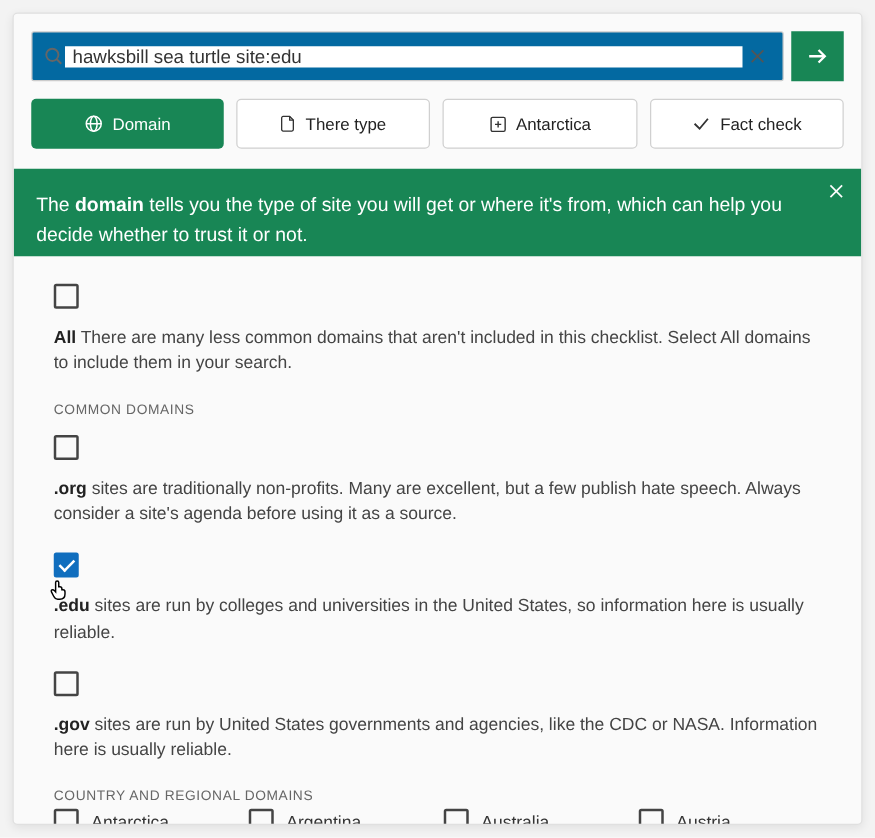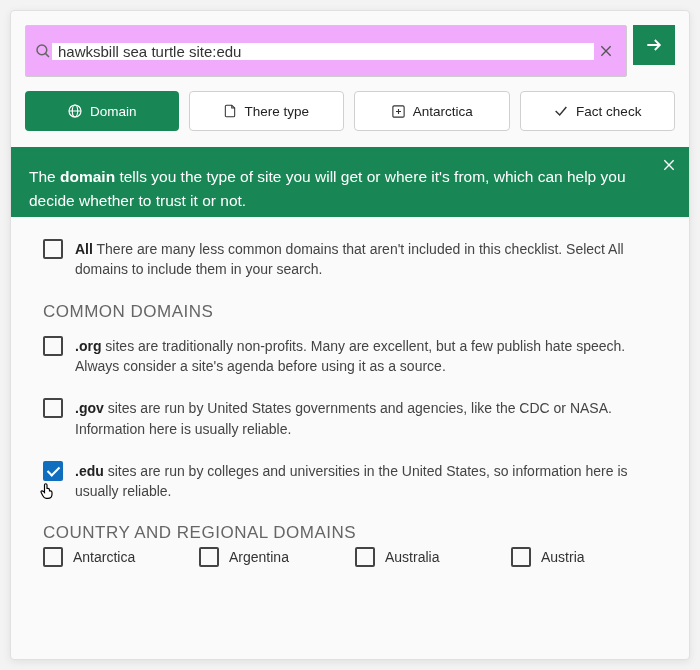--- a/index.html
+++ b/index.html
@@ -14,22 +14,22 @@
     border: 1px solid #e0e0e0;
     border-radius: 4px;
     box-shadow: 0 2px 8px rgba(0,0,0,0.08);
     padding: 14px 14px 0 14px;
     overflow: hidden;
     height: 650px;
   }
   .search-row { display: flex; gap: 0; margin-bottom: 14px; }
   .search-box {
     flex: 1; display: flex; align-items: center;
-    background: #f0abfc; border: 1px solid #ccc;
-    border-radius: 2px; height: 52px; padding: 0 8px;
+    background: #0369a1; border: 1px solid #ccc;
+    border-radius: 2px; height: 40px; padding: 0 8px;
   }
   .search-box input {
     flex: 1; border: none; outline: none;
     font-size: 15px; color: #333; padding: 0 6px;
   }
   .search-box .clear { color: #555; cursor: pointer; padding: 4px; }
   .go-btn {
     width: 42px; height: 40px; background: #188655;
     display: flex; align-items: center; justify-content: center;
     margin-left: 6px; cursor: pointer; color: #fff;
@@ -47,37 +47,37 @@
     background: #188655; color: #fff;
     padding: 18px 40px 4px 18px;
     font-size: 15.5px; line-height: 1.55;
     position: relative; margin: 0 -14px 0 -14px;
   }
   .banner .close {
     position: absolute; top: 10px; right: 12px;
     cursor: pointer; color: #fff;
   }
   .content { padding: 22px 18px 0 18px; color: #333; font-size: 14px; }
-  .row { display: flex; gap: 12px; margin-bottom: 22px; }
+  .row { display: flex; gap: 12px; margin-bottom: 22px; flex-direction: column; }
   .cb {
     width: 20px; height: 20px; border: 2px solid #444;
     border-radius: 2px; flex-shrink: 0; cursor: pointer;
     display: flex; align-items: center; justify-content: center;
     position: relative;
   }
   .cb.checked { background: #106ebe; border-color: #106ebe; }
   .cb.checked::after {
     content: ""; width: 5px; height: 10px;
     border: solid #fff; border-width: 0 2.5px 2.5px 0;
     transform: rotate(45deg); margin-top: -2px;
   }
   .row .txt { flex: 1; line-height: 1.45; color:#444; }
   .row .txt b { color: #222; }
   .section-label {
-    font-size: 17px; letter-spacing: 0.5px; color: #666;
+    font-size: 11px; letter-spacing: 0.5px; color: #666;
     margin-bottom: 14px; text-transform: uppercase;
   }
   .section-sub { font-size: 14px; color: #444; margin-bottom: 16px; }
   .country-row { display: flex; gap: 10px; }
   .country { display: flex; align-items: center; gap: 10px; flex:1; }
   .cursor-hand {
     position: absolute; left: -6px; top: 18px;
     font-size: 18px; pointer-events: none; color:#222;
   }
   .edu-wrap { position: relative; }
@@ -173,35 +173,35 @@
 
     <div class="section-label">Common Domains</div>
 
 
     <div class="row">
       <div class="cb"></div>
       <div class="txt"><b>.org</b><span> sites are traditionally non-profits. Many are excellent, but a few publish hate speech. Always consider a site's agenda before using it as a source.</span></div>
     </div>
 
 
-    <div class="row">
-      <div class="cb"></div>
-      <div class="txt"><b>.gov</b><span> sites are run by United States governments and agencies, like the CDC or NASA. Information here is usually reliable.</span></div>
-    </div>
-
     <div class="row edu-wrap">
       <div class="cb checked"></div>
       <span class="cursor-hand">
         <svg width="20" height="22" viewBox="0 0 24 24" fill="#fff" stroke="#000" stroke-width="1.4">
             <path d="M9 11V6a1.5 1.5 0 0 1 3 0v4h1a2 2 0 0 1 2 2v1h1a2 2 0 0 1 2 2v2c0 3-2 5-5 5h-2c-2 0-3-1-4-3l-2-4c-.5-1 0-2 1-2s1.5.5 2 1l1 1z"></path>
           </svg>
       </span>
       <div class="txt"><b>.edu</b><span> sites are run by colleges and universities in the United States, so information here is usually reliable.</span></div>
     </div>
 
+    <div class="row">
+      <div class="cb"></div>
+      <div class="txt"><b>.gov</b><span> sites are run by United States governments and agencies, like the CDC or NASA. Information here is usually reliable.</span></div>
+    </div>
+
     <div class="section-label" style="margin-bottom:4px">Country and Regional Domains</div>
 
     <div class="country-row">
       <div class="country">
         <div class="cb"></div>
         <span>Antarctica</span>
       </div>
       <div class="country">
         <div class="cb"></div>
         <span>Argentina</span>

